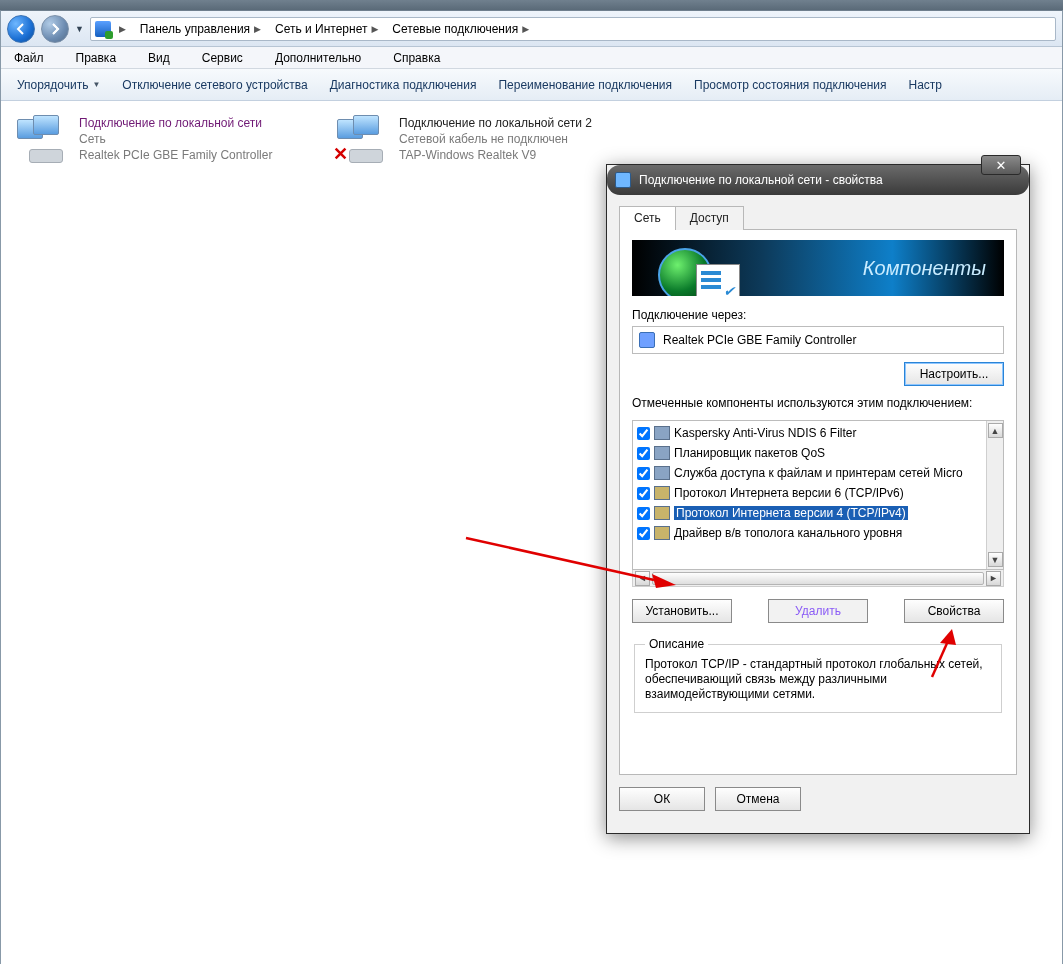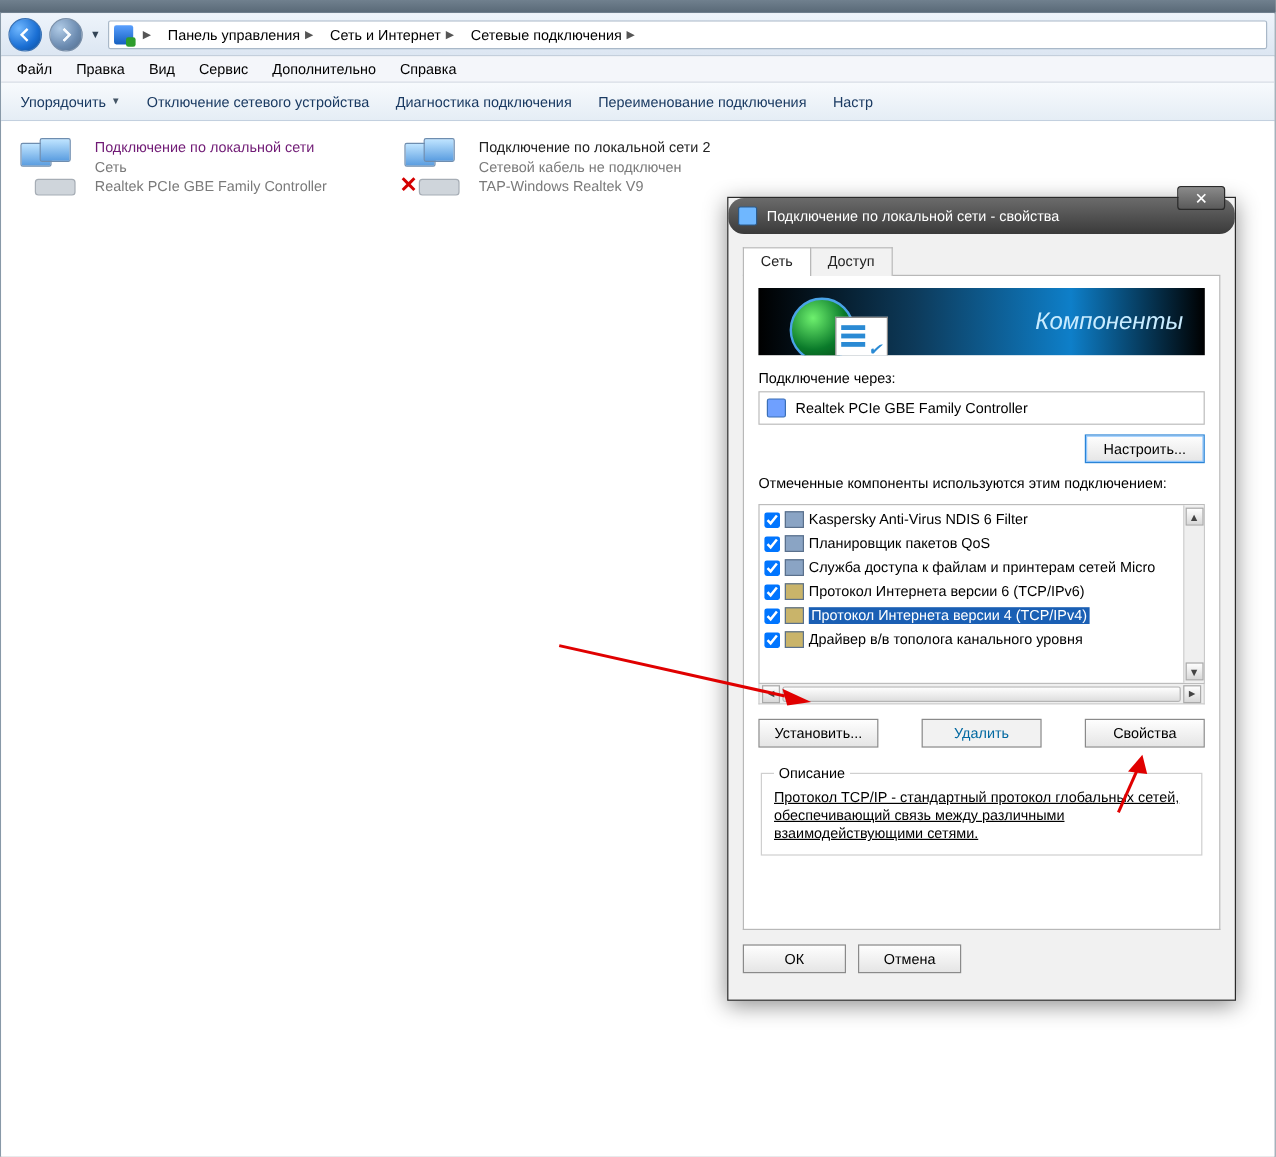--- a/index.html
+++ b/index.html
@@ -55,21 +55,21 @@
   }
   .addr-seg .chev{ color:#555; font-size:9px;}
   .cp-icon{
     width:16px;height:16px;
     background:linear-gradient(#5aa0ff,#1560c0);
     border-radius:2px; position:relative;
     display:inline-block;
   }
   .cp-icon::after{content:"";position:absolute;right:-2px;bottom:-2px;width:8px;height:8px;background:#2d9d2d;border-radius:2px;}
   .menu-row{
-    display:flex; gap:2px;
+    display:flex; gap:14px;
     background:#f4f6fa;
     border-bottom:1px solid #d1d8e0;
     height:22px; align-items:center;
     padding:0 4px;
   }
   .menu-item{
     padding:2px 9px;
   }
   .cmd-row{
     display:flex; align-items:center;
@@ -200,21 +200,21 @@
   }
   .adapter-box .ic{width:16px;height:16px;background:#6fa0ff;border:1px solid #3a6fb6;border-radius:2px;}
   .btn{
     min-width:100px; height:24px;
     border:1px solid #8a8a8a; background:linear-gradient(#fefefe,#e5e5e5);
     padding:0 12px;
     font:12px "Segoe UI",sans-serif;
     cursor:pointer;
   }
   .btn.focus{ border:1px solid #2a84d6; box-shadow:0 0 0 1px #8ec6ff inset;}
-  .btn:disabled{ color:#0369a1; background:#f2f2f2;}
+  .btn:disabled{ color:#8b5cf6; background:#f2f2f2;}
 
   .conf-row{ display:flex; justify-content:flex-end; margin-top:8px;}
   .listbox-wrap{
     border:1px solid #bcbcbc; background:#fff;
     height:150px; margin-top:6px;
     display:flex;
   }
   .listbox{
     flex:1; overflow:hidden; padding:2px 0;
   }
@@ -307,20 +307,21 @@
   </div>
 
   <div class="cmd-row">
     <div class="cmd-item">
         <span>Упорядочить</span>
         <span class="drop">▼</span>
       </div>
     <div class="cmd-item">Отключение сетевого устройства</div>
     <div class="cmd-item">Диагностика подключения</div>
     <div class="cmd-item">Переименование подключения</div>
+    <div class="cmd-item">Просмотр состояния подключения</div>
     <div class="cmd-item">Настр</div>
   </div>
 
   <div class="content">
 
     <div class="conn-item sel">
       <div class="conn-icon">
         <div class="monitors">
             <div class="mon a"></div>
             <div class="mon b"></div>
@@ -431,21 +432,21 @@
       </div>
 
       <div class="btn-row">
         <button class="btn">Установить...</button>
         <button class="btn" disabled="">Удалить</button>
         <button class="btn">Свойства</button>
       </div>
 
       <fieldset class="desc">
         <legend>Описание</legend>
-        <div style="line-height:15px;text-decoration:underline;">Протокол TCP/IP - стандартный протокол глобальных сетей, обеспечивающий связь между различными взаимодействующими сетями.</div>
+        <div style="line-height:15px;">Протокол TCP/IP - стандартный протокол глобальных сетей, обеспечивающий связь между различными взаимодействующими сетями.</div>
       </fieldset>
     </div>
 
     <div class="dlg-foot">
       <button class="btn" style="min-width:86px;">ОК</button>
       <button class="btn" style="min-width:86px;">Отмена</button>
     </div>
 
   </div>
 </div>

